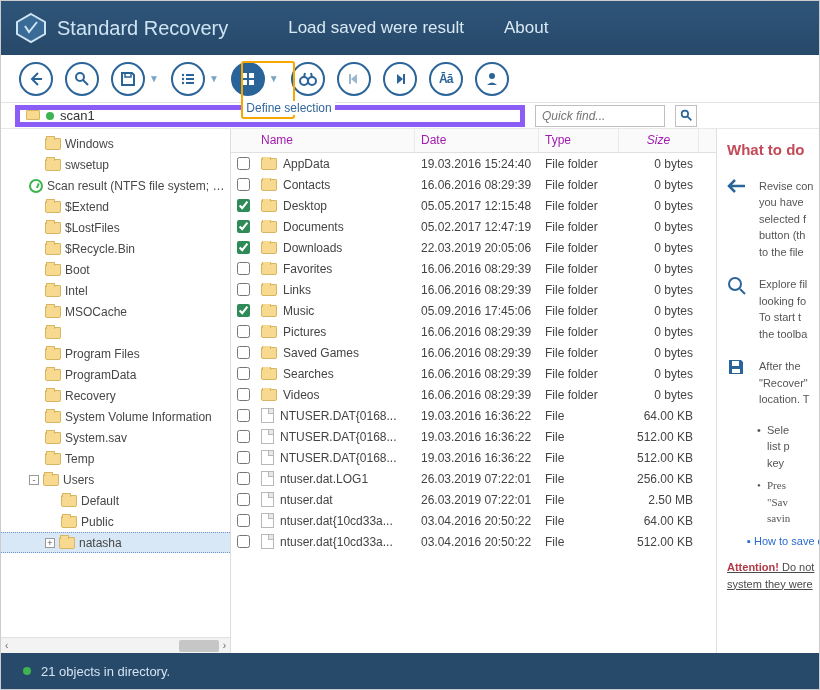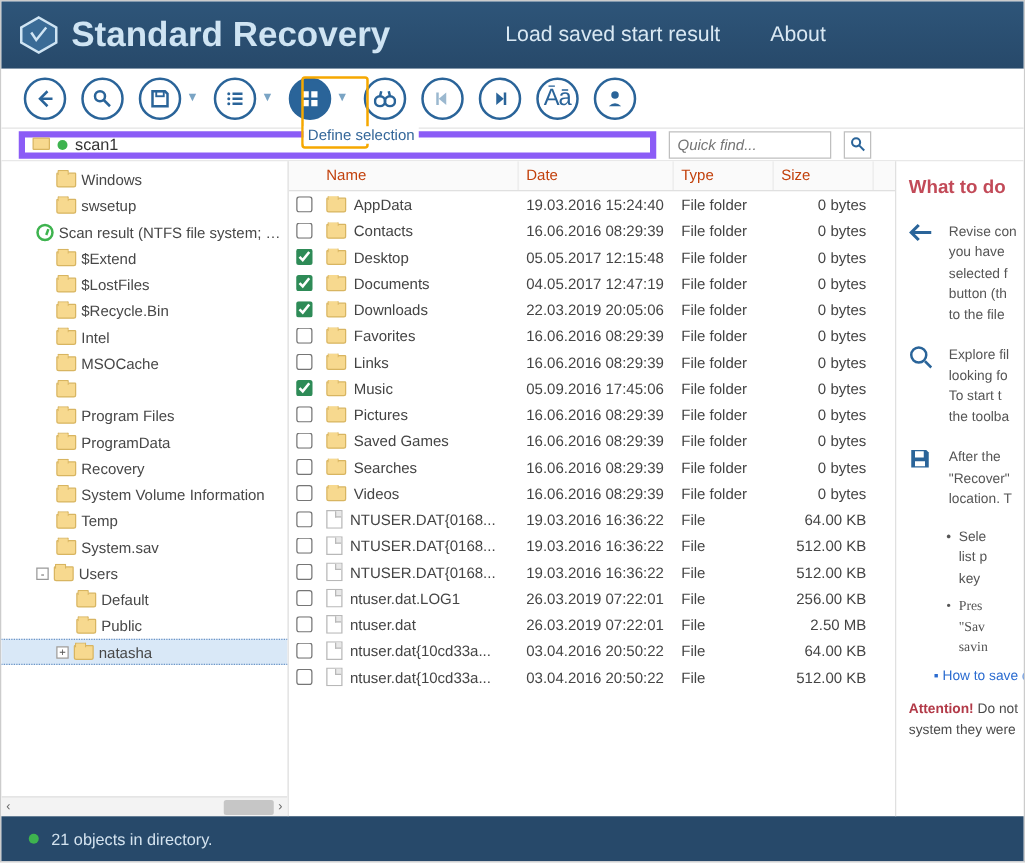--- a/index.html
+++ b/index.html
@@ -1,21 +1,21 @@
 <!DOCTYPE html>
 <html><head>
 <meta charset="utf-8">
 <style>
   * { box-sizing: border-box; margin: 0; padding: 0; }
   body { font-family: "Segoe UI", Tahoma, Arial, sans-serif; font-size: 13px; color: #333; background: #fff; width: 820px; height: 690px; overflow: hidden; border: 1px solid #ccc; }
   
   
   .header { height: 54px; background: linear-gradient(#2e5579, #27496a); color: #fff; display: flex; align-items: center; padding: 0 14px; }
   .logo { width: 32px; height: 32px; margin-right: 10px; }
-  .app-title { font-size: 28px; font-weight: 700; color: #cfe4f3; margin-right: 92px; }
+  .app-title { font-size: 20px; font-weight: 400; color: #cfe4f3; margin-right: 60px; }
   .header-link { font-size: 17px; color: #d9e8f3; margin-right: 40px; cursor: pointer; }
   
   
   .toolbar { height: 48px; background: #fff; border-bottom: 1px solid #e4e4e4; display: flex; align-items: center; padding: 6px 20px 6px 18px; gap: 12px; position: relative; }
   .tool-group { display: inline-flex; align-items: center; position: relative; }
   .tool-btn { width: 34px; height: 34px; border: 2px solid #2a6499; border-radius: 50%; background: #fff; display: inline-flex; align-items: center; justify-content: center; color: #2a6499; font-size: 16px; cursor: pointer; }
   .tool-btn.filled { background: #2a6499; color: #fff; }
   .chev { font-size: 10px; color: #7aa4c4; margin-left: 4px; cursor: pointer; }
   .hl-box { position: absolute; border: 2px solid #f6a800; border-radius: 3px; left: 240px; top: 6px; width: 54px; height: 58px; pointer-events: none; }
   .hl-label { position: absolute; left: 242px; top: 46px; width: 92px; font-size: 12px; color: #336699; text-align: center; pointer-events: none; background: #fff; }
@@ -41,44 +41,44 @@
   .tree .fld { width: 16px; height: 12px; display: inline-block; background: #f7d98f; border: 1px solid #d8b561; border-radius: 1px 1px 2px 2px; position: relative; }
   .tree .fld::before { content: ""; position: absolute; top: -3px; left: 0; width: 7px; height: 3px; background: #f7d98f; border: 1px solid #d8b561; border-bottom: none; border-radius: 1px 1px 0 0; }
   .tree .clk { width: 14px; height: 14px; border-radius: 50%; border: 2px solid #3eb34f; position: relative; display: inline-block; }
   .tree .clk::after { content: ""; position: absolute; top: 2px; left: 5px; width: 2px; height: 5px; background: #3eb34f; transform-origin: bottom; transform: rotate(20deg); }
   .tree .scroll-x { position: absolute; bottom: 0; left: 0; right: 0; height: 16px; background: #f3f3f3; border-top: 1px solid #e0e0e0; display: flex; align-items: center; justify-content: space-between; font-size: 10px; color: #666; padding: 0 4px; }
   .tree .scroll-x .thumb { height: 12px; background: #c6c6c6; width: 40px; border-radius: 2px; margin-left: auto; margin-right: 4px; }
   .tree .lab { flex: 1; overflow: hidden; text-overflow: ellipsis; }
   
   
   .files { flex: 1; overflow: hidden; border-right: 1px solid #e0e0e0; position: relative; }
-  .cols { display: grid; grid-template-columns: 24px 160px 124px 80px 80px; height: 24px; border-bottom: 1px solid #e0e0e0; background: #fafafa; font-size: 12px; color: #c2410c; }
+  .cols { display: grid; grid-template-columns: 24px 160px 124px 80px 80px; height: 24px; border-bottom: 1px solid #e0e0e0; background: #fafafa; font-size: 12px; color: #a21caf; }
   .cols > div { padding: 4px 6px; border-right: 1px solid #eaeaea; }
   .cols > div:first-child { border-right: none; }
-  .cols .c-size { text-align: left; }
+  .cols .c-size { text-align: center; font-style: italic; }
   .frow { display: grid; grid-template-columns: 24px 160px 124px 80px 80px; height: 21px; align-items: center; font-size: 12px; color: #444; }
   .frow > div { padding: 0 6px; white-space: nowrap; overflow: hidden; text-overflow: ellipsis; }
   .frow .cb { display: flex; justify-content: center; }
   .frow input[type=checkbox] { width: 13px; height: 13px; accent-color: #2e8b57; }
   .frow .nm { display: flex; align-items: center; gap: 6px; }
   .frow .fld { width: 16px; height: 12px; display: inline-block; background: #f7d98f; border: 1px solid #d8b561; border-radius: 1px 1px 2px 2px; position: relative; flex-shrink: 0; }
   .frow .fld::before { content: ""; position: absolute; top: -3px; left: 0; width: 7px; height: 3px; background: #f7d98f; border: 1px solid #d8b561; border-bottom: none; border-radius: 1px 1px 0 0; }
   .frow .fil { width: 13px; height: 15px; display: inline-block; background: #fff; border: 1px solid #b8b8b8; position: relative; flex-shrink: 0; }
   .frow .fil::after { content: ""; position: absolute; top: 0; right: 0; width: 4px; height: 4px; background: #e8e8e8; border-left: 1px solid #b8b8b8; border-bottom: 1px solid #b8b8b8; }
   .frow .sz { text-align: right; }
   
   
   .help { width: 102px; padding: 10px 4px 10px 10px; font-size: 12px; color: #4a4a4a; overflow: hidden; line-height: 1.5; }
   .help h3 { color: #c24a58; font-size: 15px; font-weight: 600; margin-bottom: 14px; white-space: nowrap; }
   .help .step { display: flex; gap: 10px; margin-bottom: 14px; margin-top: 16px; }
   .help .ico { flex-shrink: 0; width: 22px; color: #2a6499; font-size: 18px; }
   .help .txt { font-size: 11px; color: #555; white-space: nowrap; }
   .help .link { color: #2a6bd0; white-space: nowrap; font-size: 11px; margin-left: 20px; }
   .help .link::before { content: "▪ "; color: #2a6bd0; }
-  .help .attn { font-size: 11px; margin-top: 10px; white-space: nowrap; }
+  .help .attn { font-size: 11px; margin-top: 10px; white-space: nowrap; text-decoration: underline; }
   .help .attn b { color: #b23a48; }
   .help ul { list-style: none; margin-left: 4px; }
   .help ul li { font-size: 11px; color: #555; white-space: nowrap; margin-bottom: 6px; position: relative; padding-left: 10px; }
   .help ul li::before { content: "•"; position: absolute; left: 0; color: #555; }
 
   
   .status { height: 36px; background: #27496a; color: #d4e3ef; display: flex; align-items: center; padding: 0 22px; gap: 10px; font-size: 13px; }
   .status .dot { width: 8px; height: 8px; border-radius: 50%; background: #3eb34f; }
   
   svg { display: block; }
@@ -87,21 +87,21 @@
 <body>
 
 <div class="header">
   <span class="logo">
     <svg viewBox="0 0 32 32">
         <polygon points="16,2 30,10 30,22 16,30 2,22 2,10" fill="#3a6b96" stroke="#cfe4f3" stroke-width="2"></polygon>
         <polyline points="10,14 14,20 22,10" fill="none" stroke="#cfe4f3" stroke-width="2"></polyline>
       </svg>
   </span>
   <span class="app-title">Standard Recovery</span>
-  <span class="header-link">Load saved start result</span>
+  <span class="header-link">Load saved were result</span>
   <span class="header-link">About</span>
 </div>
 
 <div class="toolbar">
   <span class="tool-btn">
     <svg width="16" height="16" viewBox="0 0 16 16">
         <path d="M10 2 L4 8 L10 14" fill="none" stroke="#2a6499" stroke-width="2"></path>
         <line x1="4" y1="8" x2="14" y2="8" stroke="#2a6499" stroke-width="2"></line>
       </svg>
   </span>
@@ -156,21 +156,21 @@
         <polygon points="10,2 4,7 10,12" fill="#9bb8cf"></polygon>
         <line x1="3" y1="2" x2="3" y2="12" stroke="#9bb8cf" stroke-width="2"></line>
       </svg>
   </span>
   <span class="tool-btn">
     <svg width="14" height="14" viewBox="0 0 14 14">
         <polygon points="4,2 10,7 4,12" fill="#2a6499"></polygon>
         <line x1="11" y1="2" x2="11" y2="12" stroke="#2a6499" stroke-width="2"></line>
       </svg>
   </span>
-  <span class="tool-btn" style="font-weight:normal; font-size:19px; letter-spacing:-1px;">Āā</span>
+  <span class="tool-btn" style="font-weight:bold; font-size:12px; letter-spacing:-1px;">Āā</span>
   <span class="tool-btn">
     <svg width="14" height="14" viewBox="0 0 14 14">
         <circle cx="7" cy="4" r="3" fill="#2a6499"></circle>
         <path d="M2 13 Q7 8 12 13" fill="#2a6499"></path>
       </svg>
   </span>
   <div class="hl-box"></div>
   <div class="hl-label">Define selection</div>
 </div>
 
@@ -224,20 +224,26 @@
       <div class="row">
         <span class="spacer"></span>
         <span class="spacer"></span>
         <span class="fld"></span>
         <span class="lab">$Recycle.Bin</span>
       </div>
       <div class="row">
         <span class="spacer"></span>
         <span class="spacer"></span>
         <span class="fld"></span>
+        <span class="lab">Boot</span>
+      </div>
+      <div class="row">
+        <span class="spacer"></span>
+        <span class="spacer"></span>
+        <span class="fld"></span>
         <span class="lab">Intel</span>
       </div>
       <div class="row">
         <span class="spacer"></span>
         <span class="spacer"></span>
         <span class="fld"></span>
         <span class="lab">MSOCache</span>
       </div>
       <div class="row">
         <span class="spacer"></span>
@@ -265,27 +271,27 @@
       <div class="row">
         <span class="spacer"></span>
         <span class="spacer"></span>
         <span class="fld"></span>
         <span class="lab">System Volume Information</span>
       </div>
       <div class="row">
         <span class="spacer"></span>
         <span class="spacer"></span>
         <span class="fld"></span>
+        <span class="lab">System.sav</span>
+      </div>
+      <div class="row">
+        <span class="spacer"></span>
+        <span class="spacer"></span>
+        <span class="fld"></span>
         <span class="lab">Temp</span>
-      </div>
-      <div class="row">
-        <span class="spacer"></span>
-        <span class="spacer"></span>
-        <span class="fld"></span>
-        <span class="lab">System.sav</span>
       </div>
       <div class="row">
         <span class="spacer"></span>
         <span class="tgl">-</span>
         <span class="fld"></span>
         <span class="lab">Users</span>
       </div>
       <div class="row">
         <span class="spacer"></span>
         <span class="spacer"></span>
@@ -360,21 +366,21 @@
           <div class="sz">0 bytes</div>
         </div>
         <div class="frow">
           <div class="cb">
             <input type="checkbox" checked="" style="">
           </div>
           <div class="nm">
             <span class="fld"></span>
             <span>Documents</span>
           </div>
-          <div>04.05.2017 12:47:19</div>
+          <div>05.02.2017 12:47:19</div>
           <div>File folder</div>
           <div class="sz">0 bytes</div>
         </div>
         <div class="frow">
           <div class="cb">
             <input type="checkbox" checked="" style="">
           </div>
           <div class="nm">
             <span class="fld"></span>
             <span>Downloads</span>

